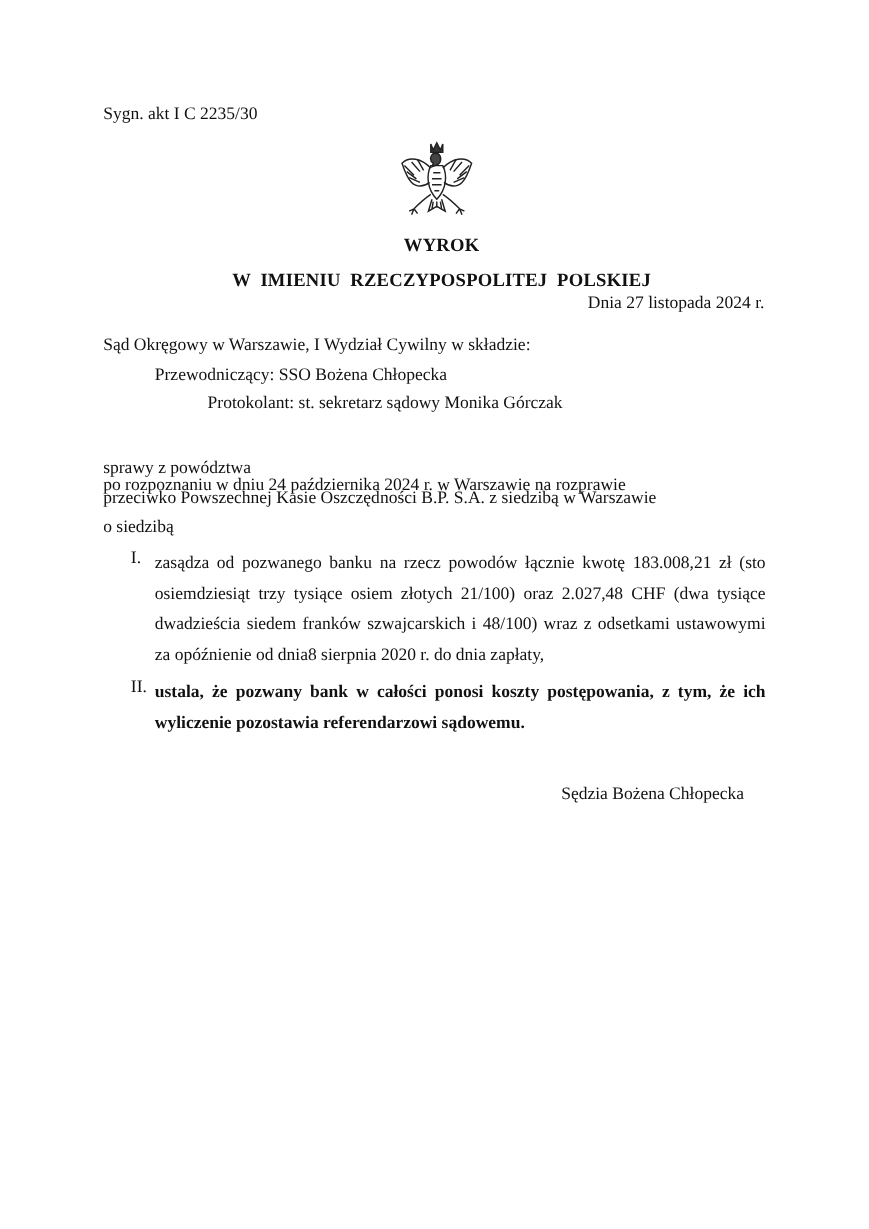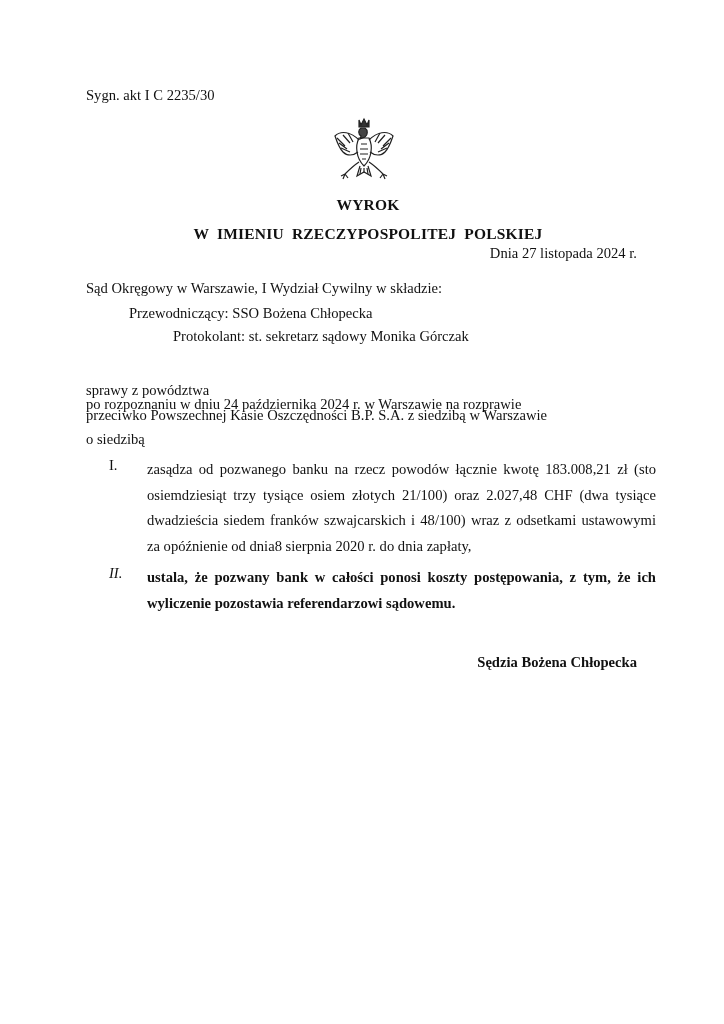--- a/index.html
+++ b/index.html
@@ -29,25 +29,24 @@
     .line { left: 86px; font-family: Liberation Serif, serif; }
     .indent { left: 129px; }
     .point-num { left: 109px; }
     .point-text {
       left: 129px;
       width: 509px;
       white-space: normal;
       text-align: justify;
       text-align-last: left;
       line-height: 25.5px;
-      margin-left: 18px;
     }
     .point-1 { top: 457px; }
     .point-2 { top: 565px; font-weight: bold; }
-    .signature { right: 87px; top: 654px; font-weight: bold; }
+    .signature { right: 104px; top: 654px; }
   </style>
 </head>
 <body>
 
 <div>
 
   <div class="abs case-ref">Sygn. akt I C 2235/30</div>
 
   <svg class="abs emblem" viewBox="0 0 66 76">
     <g fill="none" stroke="#222" stroke-width="1.2">
@@ -82,18 +81,18 @@
   <div class="abs indent" style="top:305px;">Przewodniczący: SSO Bożena Chłopecka</div>
   <div class="abs indent" style="top:328px;margin-left:44px;">Protokolant: st. sekretarz sądowy Monika Górczak</div>
   <div class="abs line" style="top:357px;margin-top:39px;">po rozpoznaniu w dniu 24 października 2024 r. w Warszawie na rozprawie</div>
   <div class="abs line" style="top:382px;">sprawy z powództwa</div>
   <div class="abs line" style="top:407px;">przeciwko  Powszechnej Kasie Oszczędności B.P. S.A. z siedzibą w Warszawie</div>
   <div class="abs line" style="top:431px;">o siedzibą</div>
 
   <div class="abs point-num" style="top:457px;">I.</div>
   <div class="abs point-text point-1">zasądza od  pozwanego banku na rzecz powodów łącznie kwotę 183.008,21 zł (sto osiemdziesiąt trzy tysiące osiem złotych 21/100) oraz 2.027,48 CHF (dwa tysiące dwadzieścia siedem franków szwajcarskich i 48/100) wraz z odsetkami ustawowymi za opóźnienie od dnia8 sierpnia 2020 r. do dnia zapłaty,</div>
 
-  <div class="abs point-num" style="top:565px;font-style:italic;">II.</div>
+  <div class="abs point-num" style="top:565px;">II.</div>
   <div class="abs point-text point-2">ustala, że pozwany bank w całości ponosi koszty postępowania, z tym, że ich wyliczenie pozostawia referendarzowi sądowemu.</div>
 
   <div class="abs signature">Sędzia Bożena Chłopecka</div>
 
 </div>
 
 </body></html>

